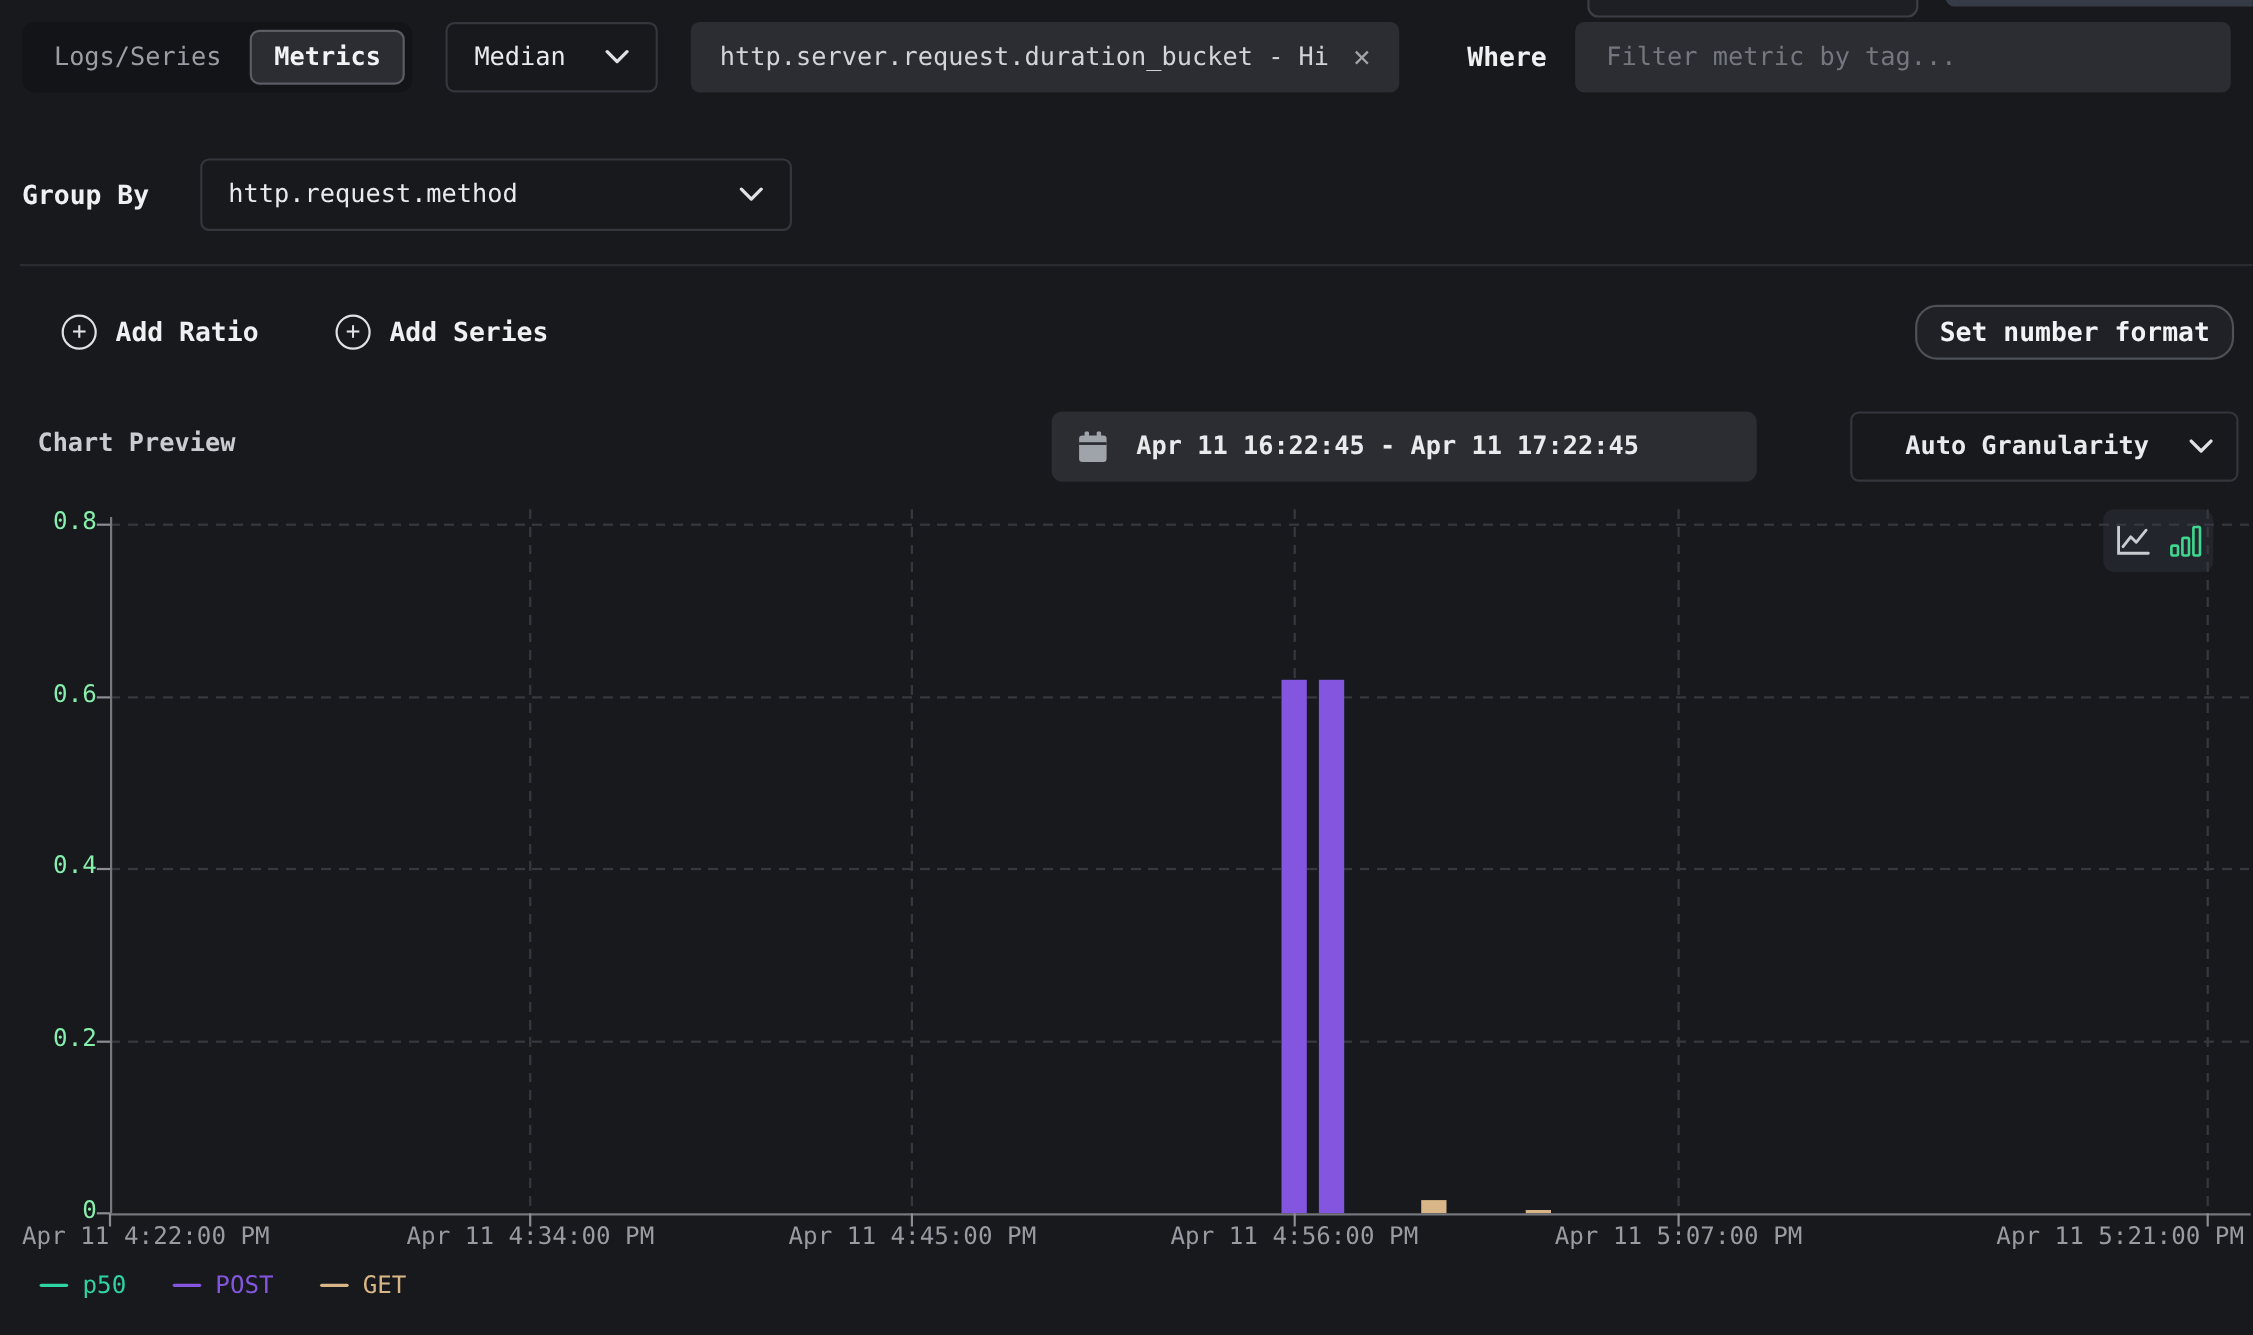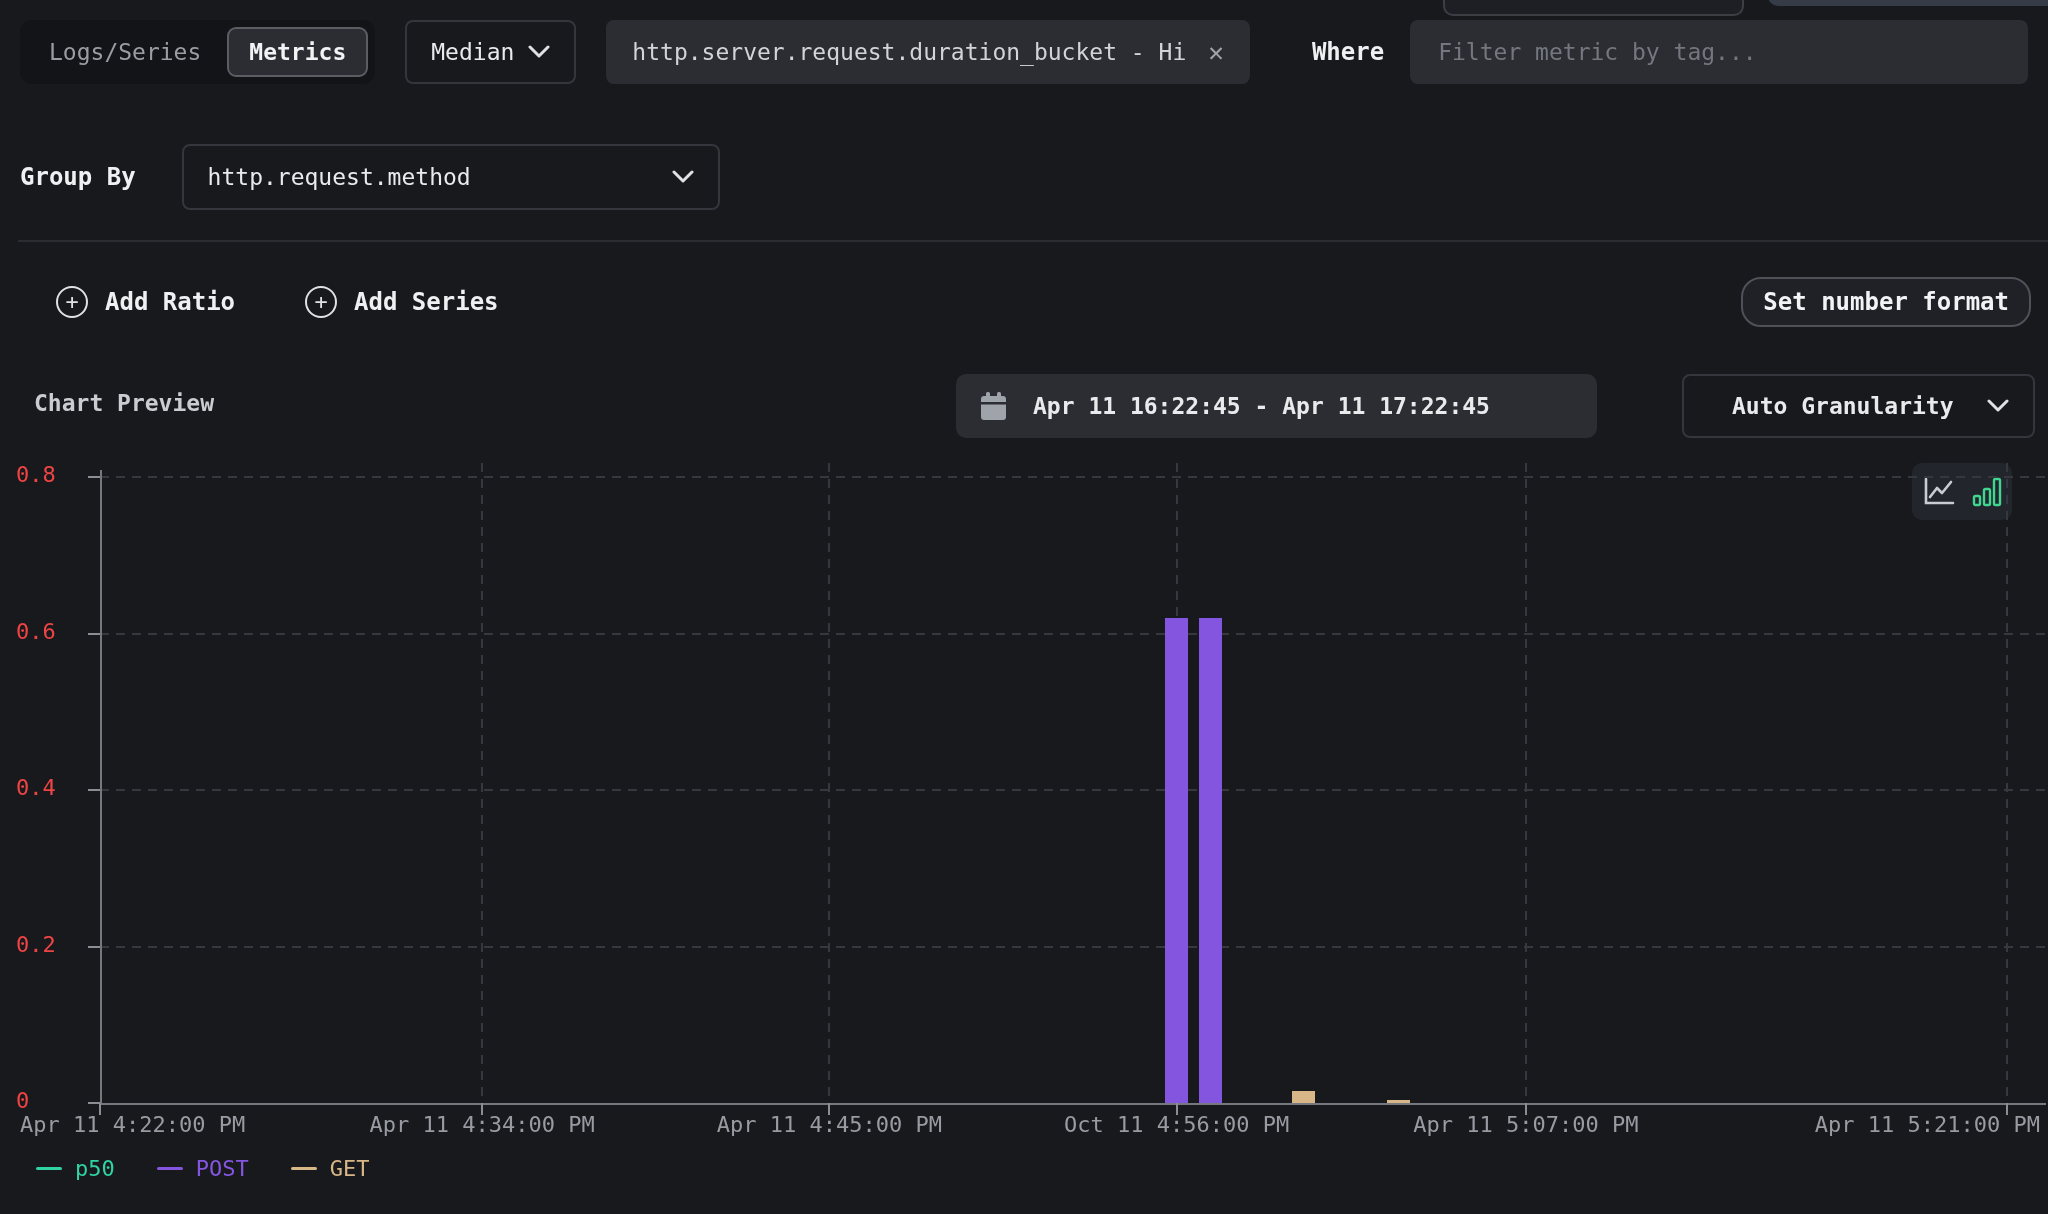--- a/index.html
+++ b/index.html
@@ -37,21 +37,21 @@
     border:none; padding:12px 22px; border-radius:9px; white-space:nowrap;
   }
   .seg.active {
     background:#2b2d33; border:2px solid #5a5d64; color:#f2f3f5;
     font-weight:bold; padding:10px 20px;
   }
   .dropdown {
     display:flex; align-items:center; justify-content:space-between;
     background:transparent; border:2px solid #33363c; border-radius:8px;
     height:64px; font:inherit; font-size:23px; color:#e8eaec;
-    padding:0 24px; gap:14px; white-space:nowrap;
+    padding:0 24px; gap:36px; white-space:nowrap;
   }
   .chevron { flex:0 0 auto; }
   .chip {
     display:flex; align-items:center; background:#2b2d33; border-radius:8px;
     height:64px; padding:0 26px; gap:22px; font-size:23px; color:#d2d4d8;
     margin-left:30px; white-space:nowrap;
   }
   .chip .x { color:#a0a3aa; font-size:26px; line-height:1; }
   .bold-label { font-weight:bold; color:#eef0f2; font-size:24px; white-space:nowrap; }
   .where-label { margin-left:62px; }
@@ -110,22 +110,22 @@
   .tickmark   { position:absolute; background:#8a8d93; }
   .hgrid {
     position:absolute; height:2px;
     background:repeating-linear-gradient(to right,#35383e 0 9px,transparent 9px 16px);
   }
   .vgrid {
     position:absolute; width:2px;
     background:repeating-linear-gradient(to bottom,#35383e 0 9px,transparent 9px 16px);
   }
   .ylabel {
-    position:absolute; left:16px; width:72px; text-align:left;
-    font-size:22px; color:#ef4444;
+    position:absolute; left:16px; width:72px; text-align:right;
+    font-size:22px; color:#86efac;
   }
   .xlabel { position:absolute; top:1112px; font-size:22px; color:#989ba2; white-space:nowrap; }
   .bar { position:absolute; width:23px; }
 
   .chart-toggle {
     position:absolute; left:1912px; top:463px; width:100px; height:57px;
     background:#22252b; border-radius:10px;
     display:flex; align-items:center; justify-content:center; gap:16px;
   }
   .icon-btn { background:none; border:none; padding:0; display:flex; }
@@ -266,18 +266,18 @@
     <div class="ylabel" style="top: 618.5px;">0.6</div>
     <div class="tickmark" style="left: 88px; top: 476px; width: 12px; height: 2px;"></div>
     <div class="ylabel" style="top: 462px;">0.8</div>
     <div class="tickmark" style="left: 99px; top: 1103px; width: 2px; height: 12px;"></div>
     <div class="xlabel" style="left: 20px;">Apr 11 4:22:00 PM</div>
     <div class="tickmark" style="left: 481.18px; top: 1103px; width: 2px; height: 12px;"></div>
     <div class="xlabel" style="left: 482.18px; transform: translateX(-50%);">Apr 11 4:34:00 PM</div>
     <div class="tickmark" style="left: 828.44px; top: 1103px; width: 2px; height: 12px;"></div>
     <div class="xlabel" style="left: 829.44px; transform: translateX(-50%);">Apr 11 4:45:00 PM</div>
     <div class="tickmark" style="left: 1175.7px; top: 1103px; width: 2px; height: 12px;"></div>
-    <div class="xlabel" style="left: 1176.7px; transform: translateX(-50%);">Oct 11 4:56:00 PM</div>
+    <div class="xlabel" style="left: 1176.7px; transform: translateX(-50%);">Apr 11 4:56:00 PM</div>
     <div class="tickmark" style="left: 1524.9px; top: 1103px; width: 2px; height: 12px;"></div>
     <div class="xlabel" style="left: 1525.9px; transform: translateX(-50%);">Apr 11 5:07:00 PM</div>
     <div class="tickmark" style="left: 2006.02px; top: 1103px; width: 2px; height: 12px;"></div>
     <div class="xlabel" style="right: 8px;">Apr 11 5:21:00 PM</div>
   </div>
 
 </body></html>

